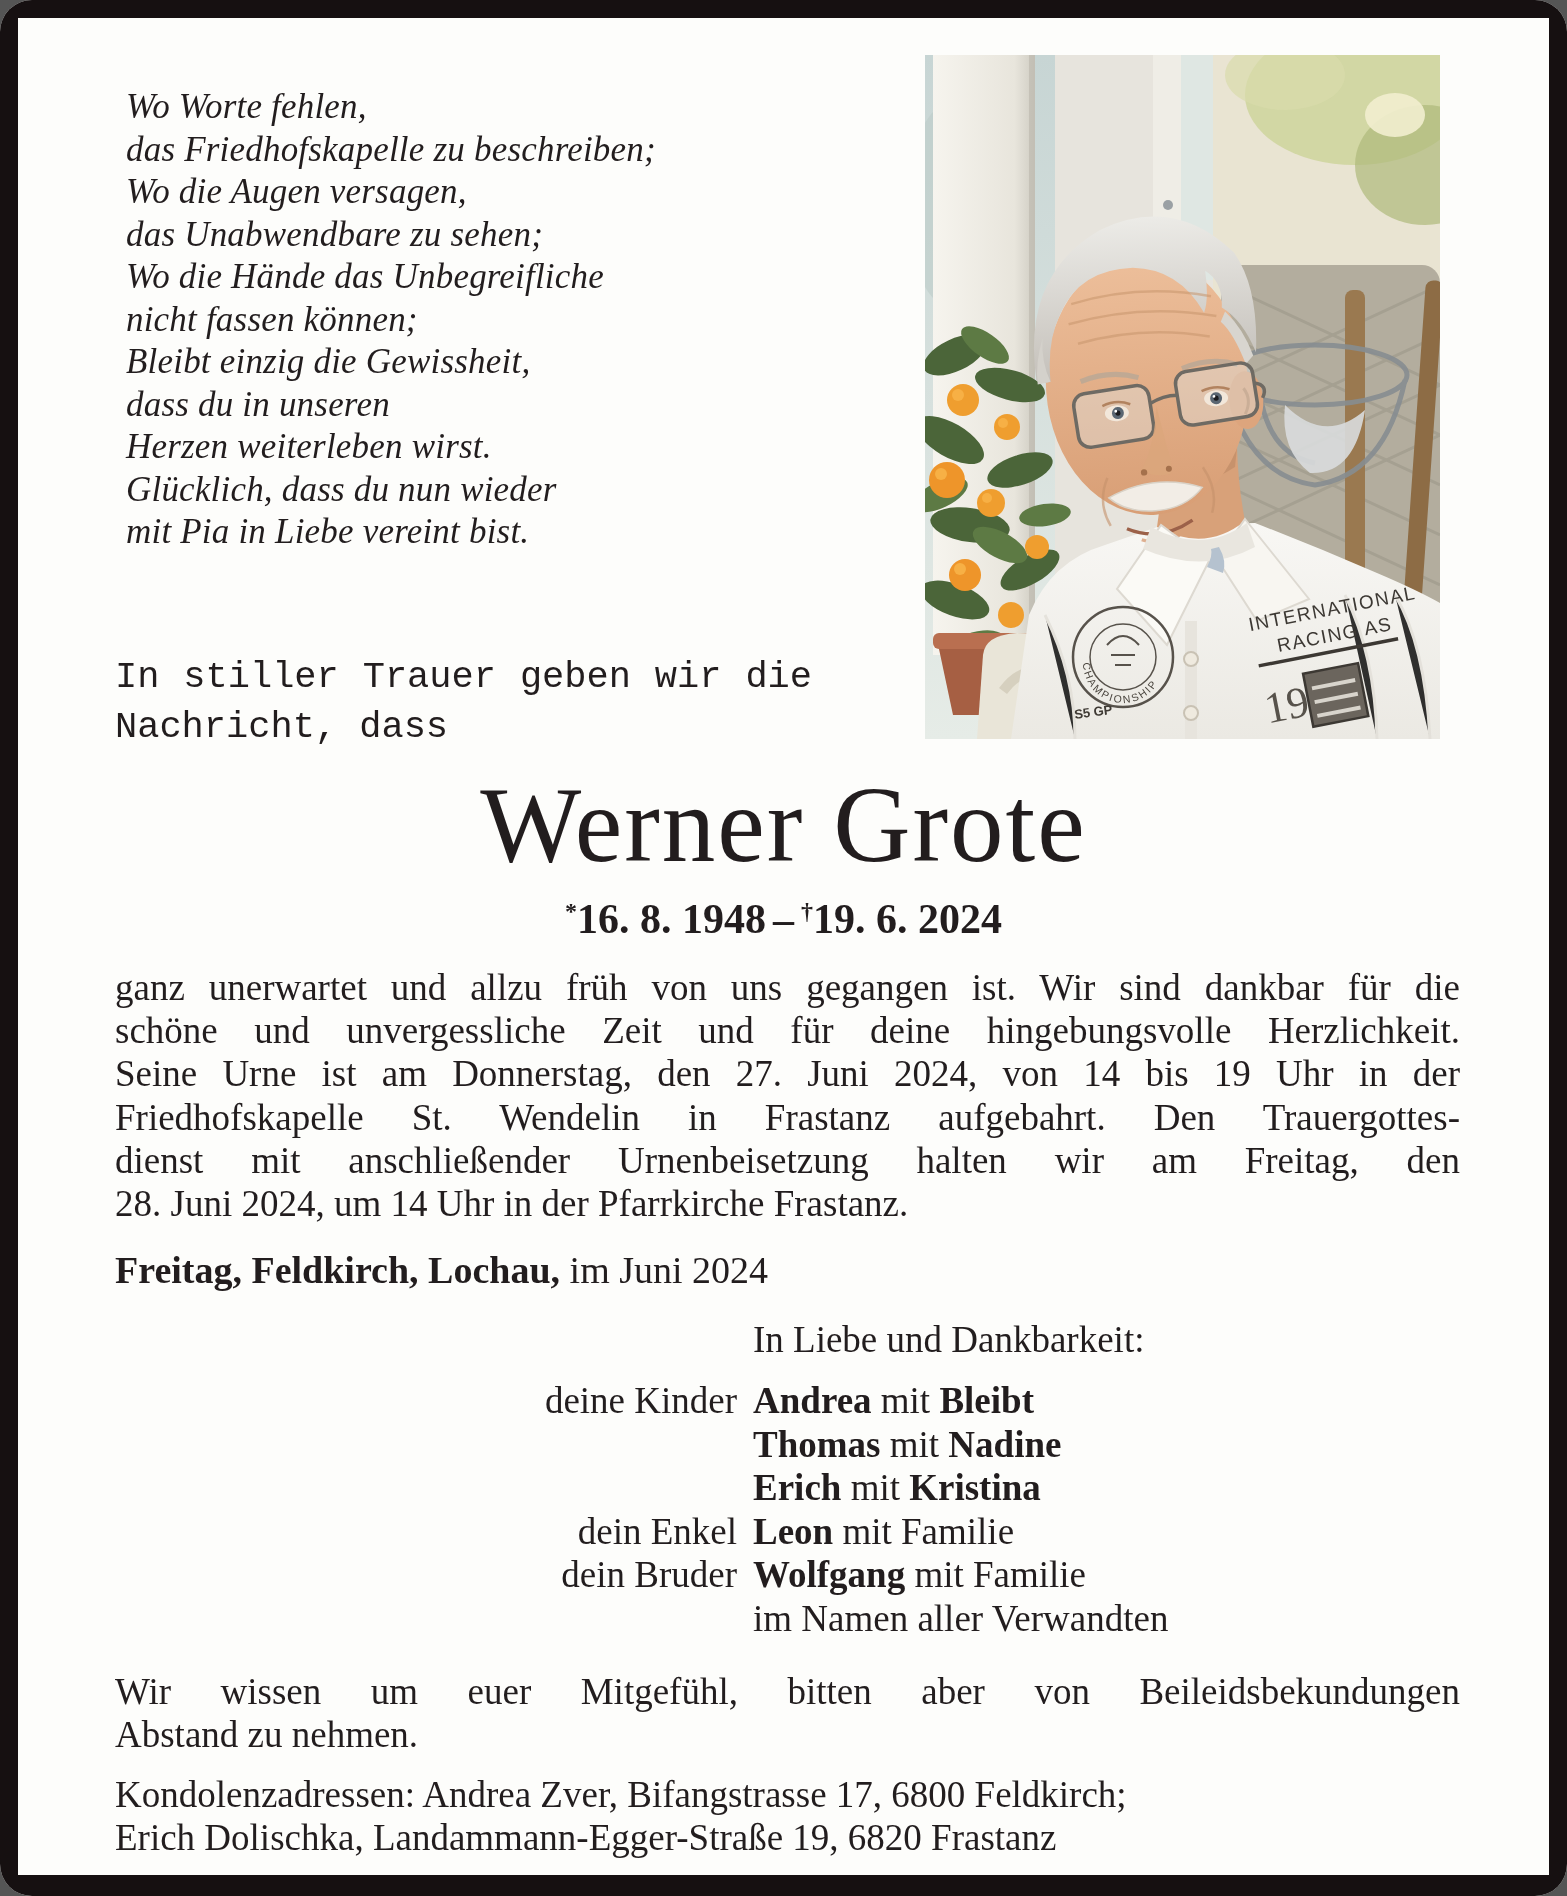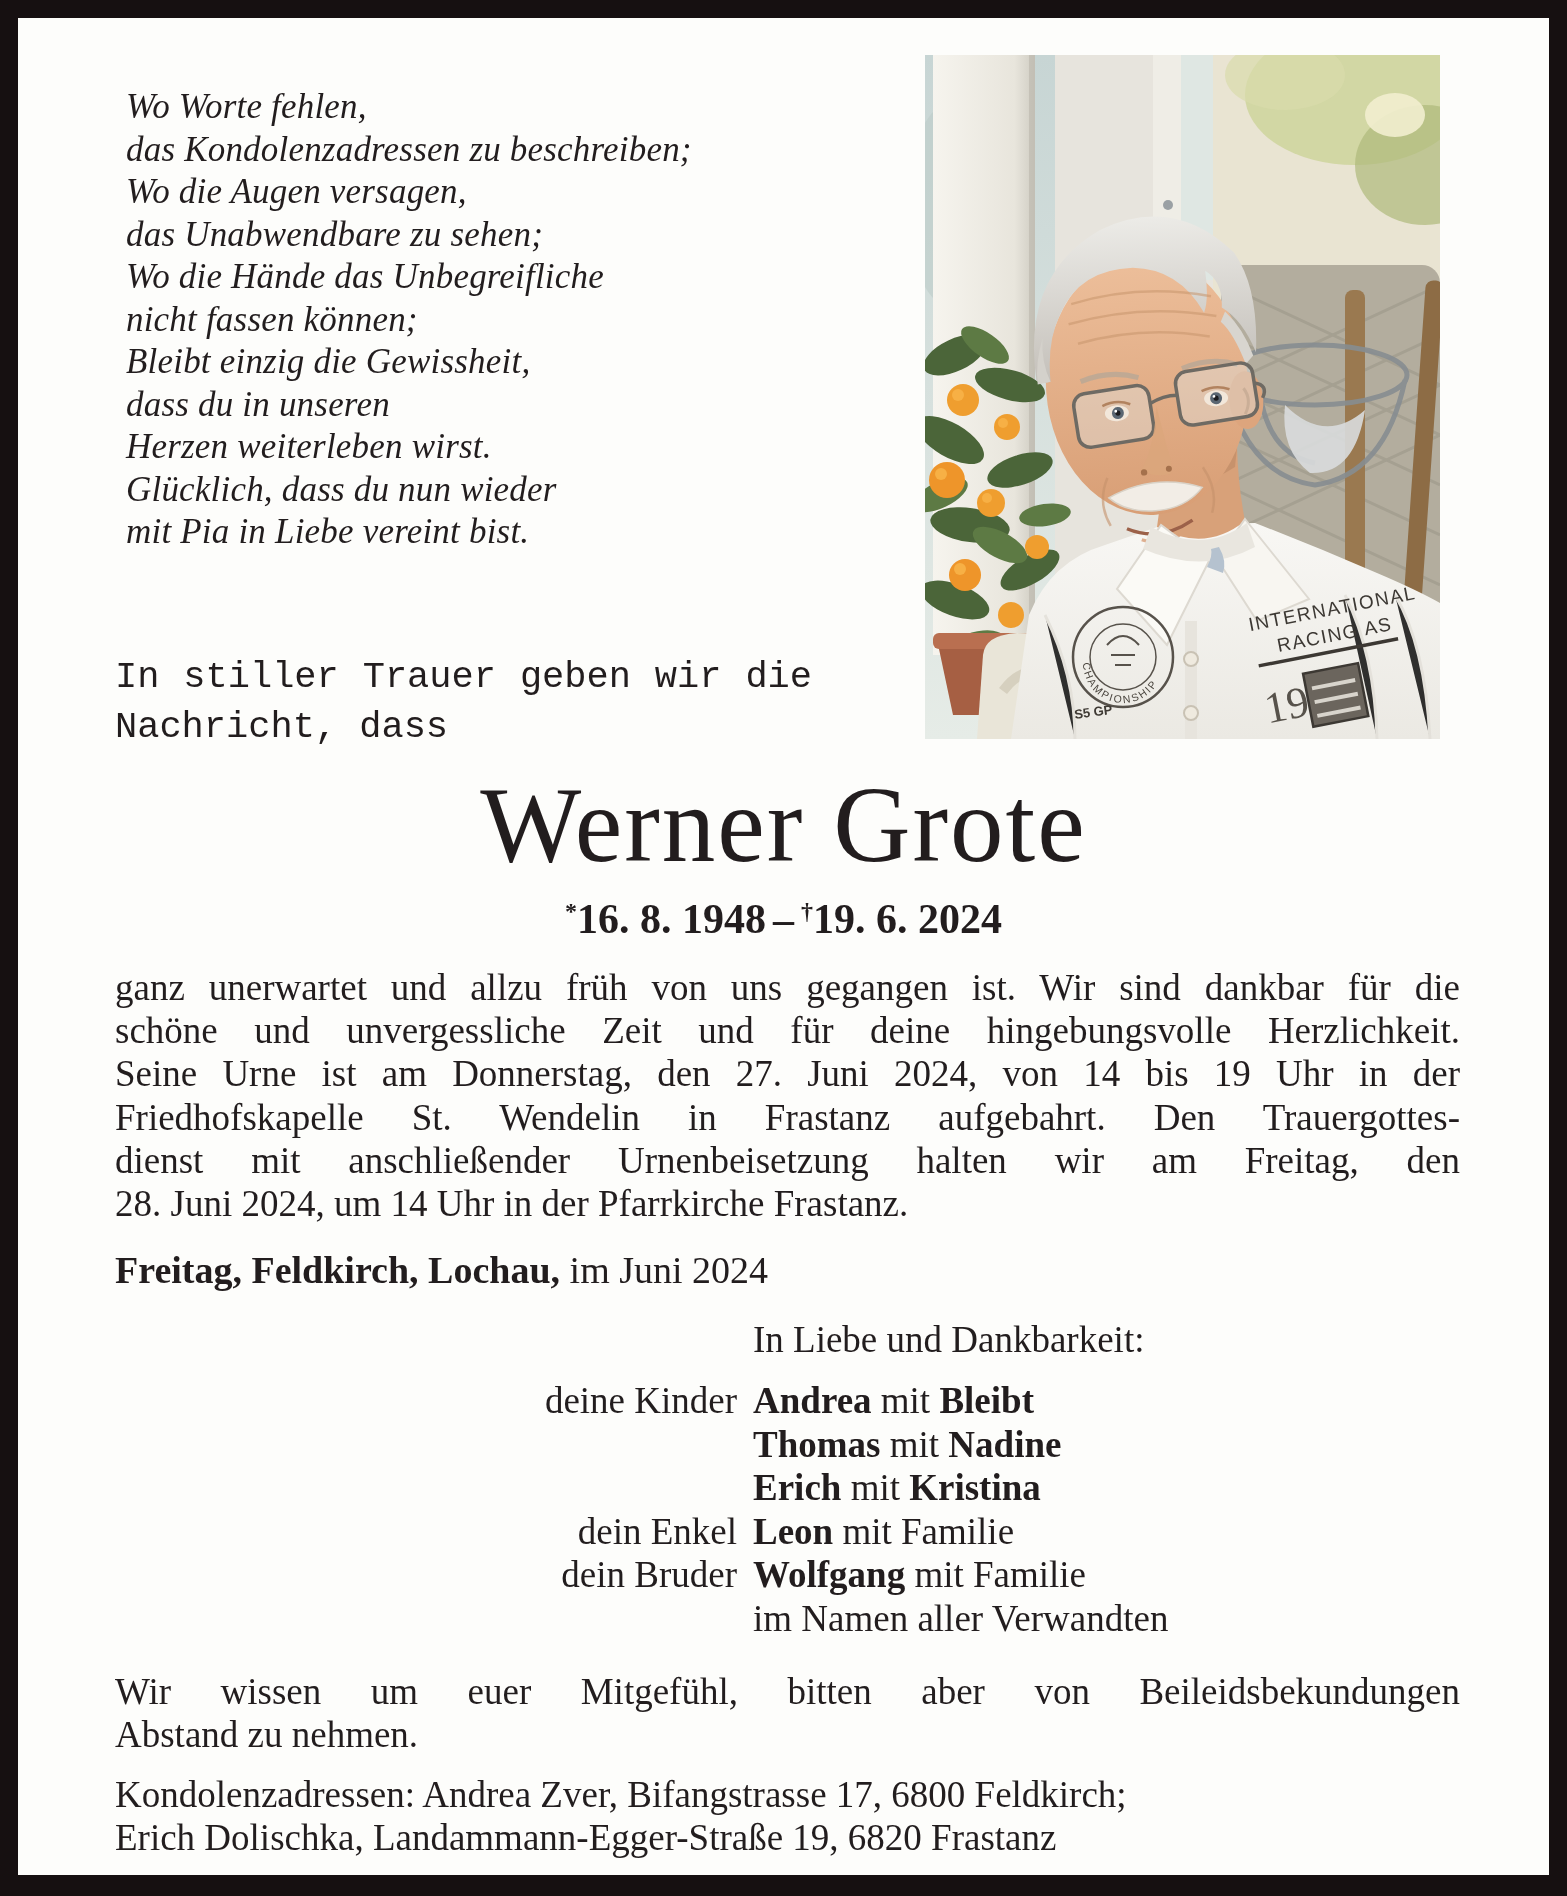--- a/index.html
+++ b/index.html
@@ -4,20 +4,21 @@
 <style>
   html,body{margin:0;padding:0;background:#555;}
   .page{
     position:relative;
     width:1567px;height:1896px;
     background:#fdfdfb;
     font-family:"Liberation Serif", serif;
     color:#221d1e;
     overflow:hidden;
     margin:0 auto;
+    border-radius:32px;
   }
   .frame{
     position:absolute;inset:0;
     border:18px solid #161011;
     border-bottom-width:21px;
     pointer-events:none;
     z-index:10;
   }
   
   .poem{
@@ -89,21 +90,21 @@
   }
 </style>
 </head>
 <body>
 
 <div class="page">
   <div class="frame"></div>
 
   <div class="poem">
     <div>Wo Worte fehlen,</div>
-    <div>das Kondolenzadressen zu beschreiben;</div>
+    <div>das Friedhofskapelle zu beschreiben;</div>
     <div>Wo die Augen versagen,</div>
     <div>das Unabwendbare zu sehen;</div>
     <div>Wo die Hände das Unbegreifliche</div>
     <div>nicht fassen können;</div>
     <div>Bleibt einzig die Gewissheit,</div>
     <div>dass du in unseren</div>
     <div>Herzen weiterleben wirst.</div>
     <div>Glücklich, dass du nun wieder</div>
     <div>mit Pia in Liebe vereint bist.</div>
   </div>

